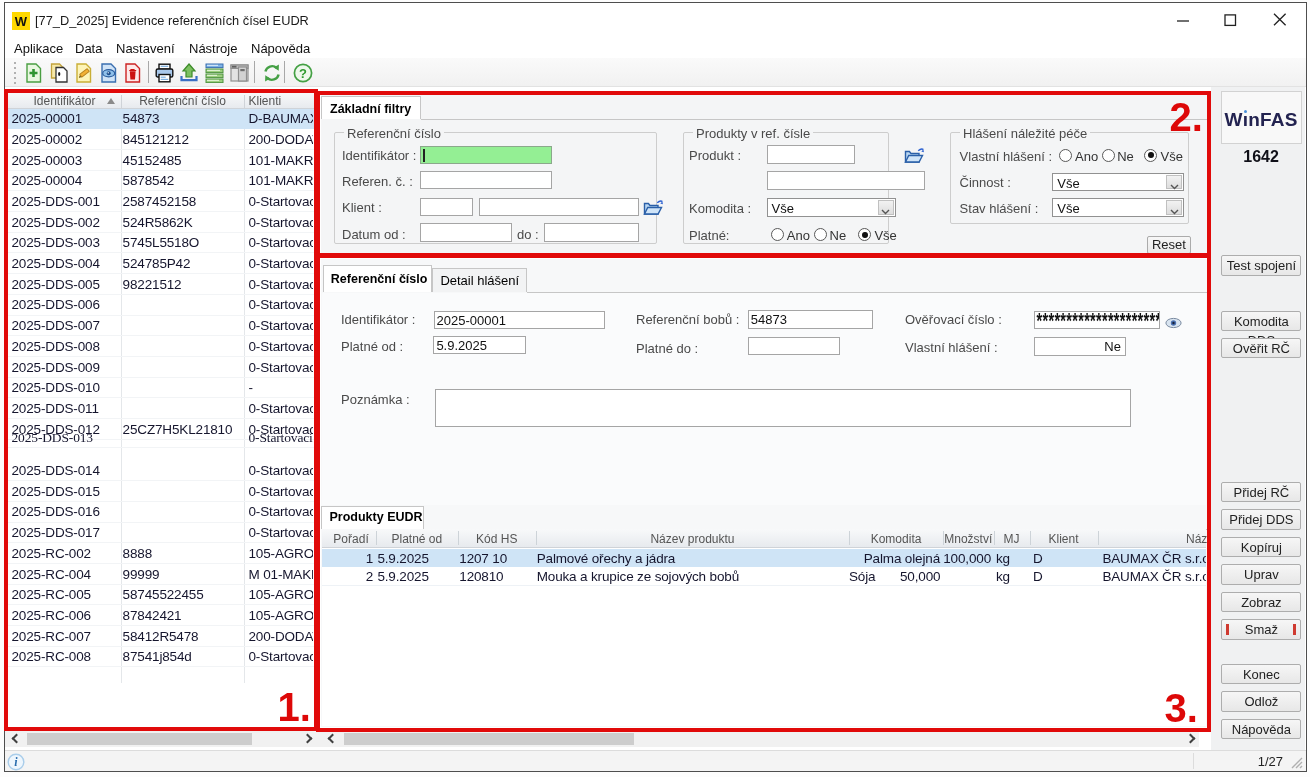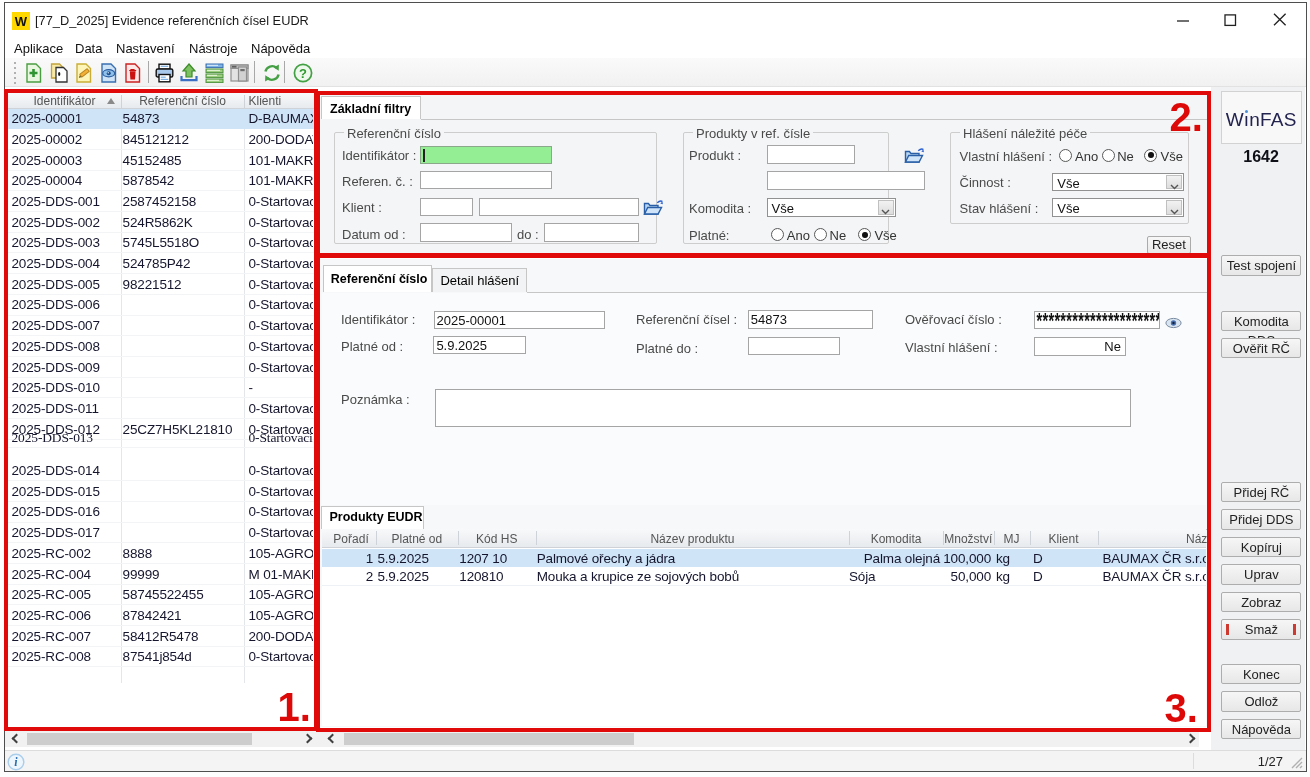--- a/index.html
+++ b/index.html
@@ -406,21 +406,21 @@
 <div class="tab" style="left:432.4px;top:268px;width:94.6px;height:23.6px;background:#f2f3f4">
     <span style="position:absolute;left:7px;top:4px">Detail hlášení</span>
   </div>
 <div class="tabline" style="left:527px;top:291.6px;width:680px"></div>
 <div class="abs" style="left:322px;top:292.6px;width:884px;height:212px;background:#fafbfc"></div>
 
 <span class="flab" style="left:341px;top:312px">Identifikátor :</span>
 <div class="inp" style="left:433.6px;top:310.8px;width:171.2px;height:18.6px">
     <span>2025-00001</span>
   </div>
-<span class="flab" style="left:636px;top:311.8px">Referenční čísel :</span>
+<span class="flab" style="left:636px;top:311.8px">Referenční bobů :</span>
 <div class="inp" style="left:747.8px;top:310.3px;width:124.8px;height:18.5px">
     <span>54873</span>
   </div>
 <span class="flab" style="left:905px;top:312px">Ověřovací číslo :</span>
 <div class="inp" style="left:1033.6px;top:310.6px;width:126.8px;height:18.5px">
     <span style="top:1px;font-size:14.5px;letter-spacing:0.3px;font-weight:bold;transform:scaleY(1.55);transform-origin:50% 60%;display:inline-block">**********************</span>
   </div>
 <div class="abs" style="left:1164.6px;top:314.7px"><svg width="17" height="12" viewBox="0 0 17 12">
       <ellipse cx="8.5" cy="6" rx="7.6" ry="4.6" fill="#d8e4f0" stroke="#7a8aa0" stroke-width="1"></ellipse>
       <circle cx="8.5" cy="6" r="2.7" fill="#4a70b0"></circle>
@@ -473,36 +473,36 @@
     <span style="position:absolute;left:674px">kg</span>
     <span style="position:absolute;left:711px">D</span>
     <span style="position:absolute;left:780.4px;width:104px;overflow:hidden;white-space:nowrap">BAUMAX ČR s.r.o.</span>
   </div>
 <div class="pr" style="top:567.4px;">
     <span style="position:absolute;left:0px;width:51px;text-align:right">2</span>
     <span style="position:absolute;left:55.4px">5.9.2025</span>
     <span style="position:absolute;left:137.3px">120810</span>
     <span style="position:absolute;left:214.7px">Mouka a krupice ze sojových bobů</span>
     <span style="position:absolute;left:527px;width:91px;">Sója</span>
-    <span style="position:absolute;left:578px;width:91px;text-align:right">50,000</span>
+    <span style="position:absolute;left:578px;width:91px;">50,000</span>
     <span style="position:absolute;left:674px">kg</span>
     <span style="position:absolute;left:711px">D</span>
     <span style="position:absolute;left:780.4px;width:104px;overflow:hidden;white-space:nowrap">BAUMAX ČR s.r.o.</span>
   </div>
 
 <div class="red" style="left:4px;top:89px;width:314px;height:642px"></div>
 <div class="red" style="left:316px;top:91px;width:895px;height:167px"></div>
 <div class="red" style="left:316px;top:253px;width:895px;height:479px"></div>
 <div class="rednum" style="left:277.6px;top:687px">1.</div>
 <div class="rednum" style="left:1169.4px;top:97px">2.</div>
 <div class="rednum" style="left:1164.6px;top:688px">3.</div>
 
 <div id="sidebar"></div>
 <div class="abs" style="left:1220.6px;top:90.8px;width:81px;height:53.4px;background:#f8f8f8;border:1px solid #d2d2d2"></div>
-<div class="abs" style="left:1220.6px;top:108.5px;width:81px;text-align:center;font-weight:normal;font-size:19px;color:#232350;letter-spacing:0.2px">W<span style="position:relative">ı<i style="position:absolute;left:1.2px;top:1.5px;width:3px;height:3px;background:#4a90d9;border-radius:50%;"></i></span>nFAS</div>
+<div class="abs" style="left:1220.6px;top:108.5px;width:81px;text-align:center;font-weight:bold;font-size:19px;color:#232350;letter-spacing:0.2px">W<span style="position:relative">ı<i style="position:absolute;left:1.2px;top:1.5px;width:3px;height:3px;background:#4a90d9;border-radius:50%;"></i></span>nFAS</div>
 <div class="abs" style="left:1220.6px;top:148px;width:81px;text-align:center;font-weight:bold;font-size:16px;color:#101018">1642</div>
 <div class="sbtn" style="top:255.0px">Test spojení</div>
 <div class="sbtn" style="top:310.9px">Komodita DDS</div>
 <div class="sbtn" style="top:337.8px">Ověřit RČ</div>
 <div class="sbtn" style="top:481.8px">Přidej RČ</div>
 <div class="sbtn" style="top:509.3px">Přidej DDS</div>
 <div class="sbtn" style="top:536.8px">Kopíruj</div>
 <div class="sbtn" style="top:564.3px">Uprav</div>
 <div class="sbtn" style="top:591.8px">Zobraz</div>
 <div class="sbtn" style="top:619.3px"><span class="rb" style="left:4px"></span><span class="rb" style="right:4px"></span>Smaž</div>

